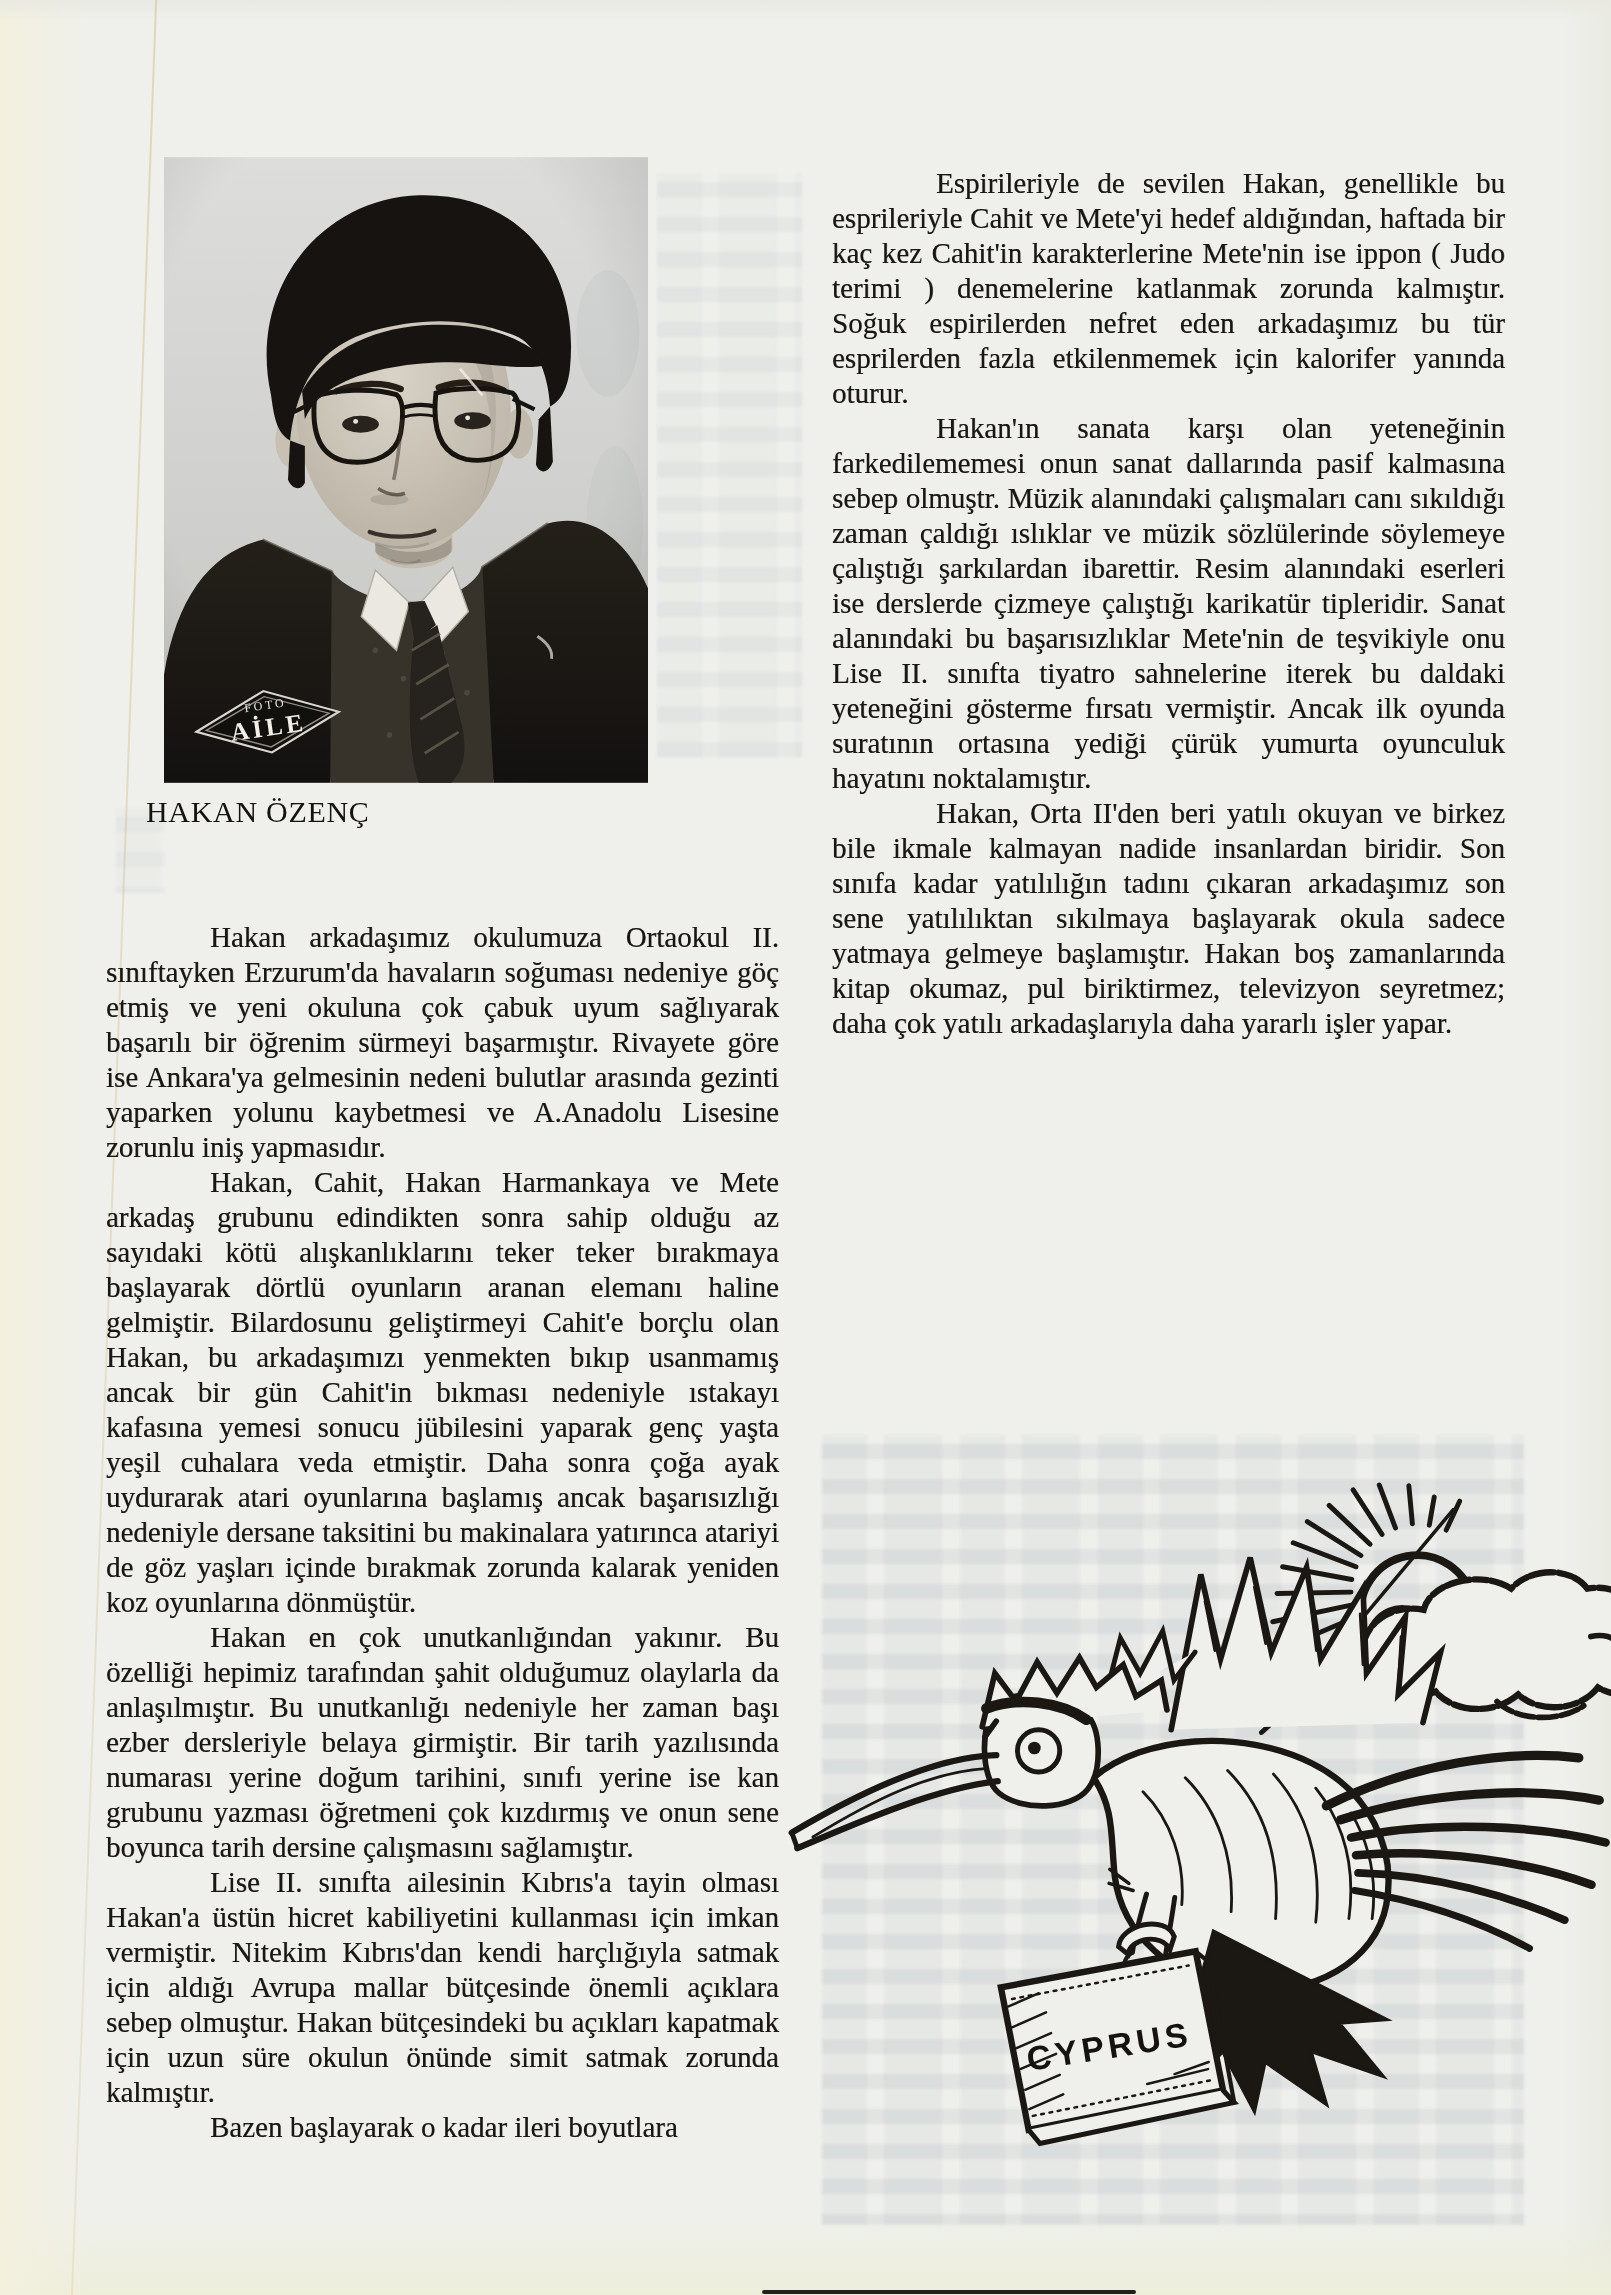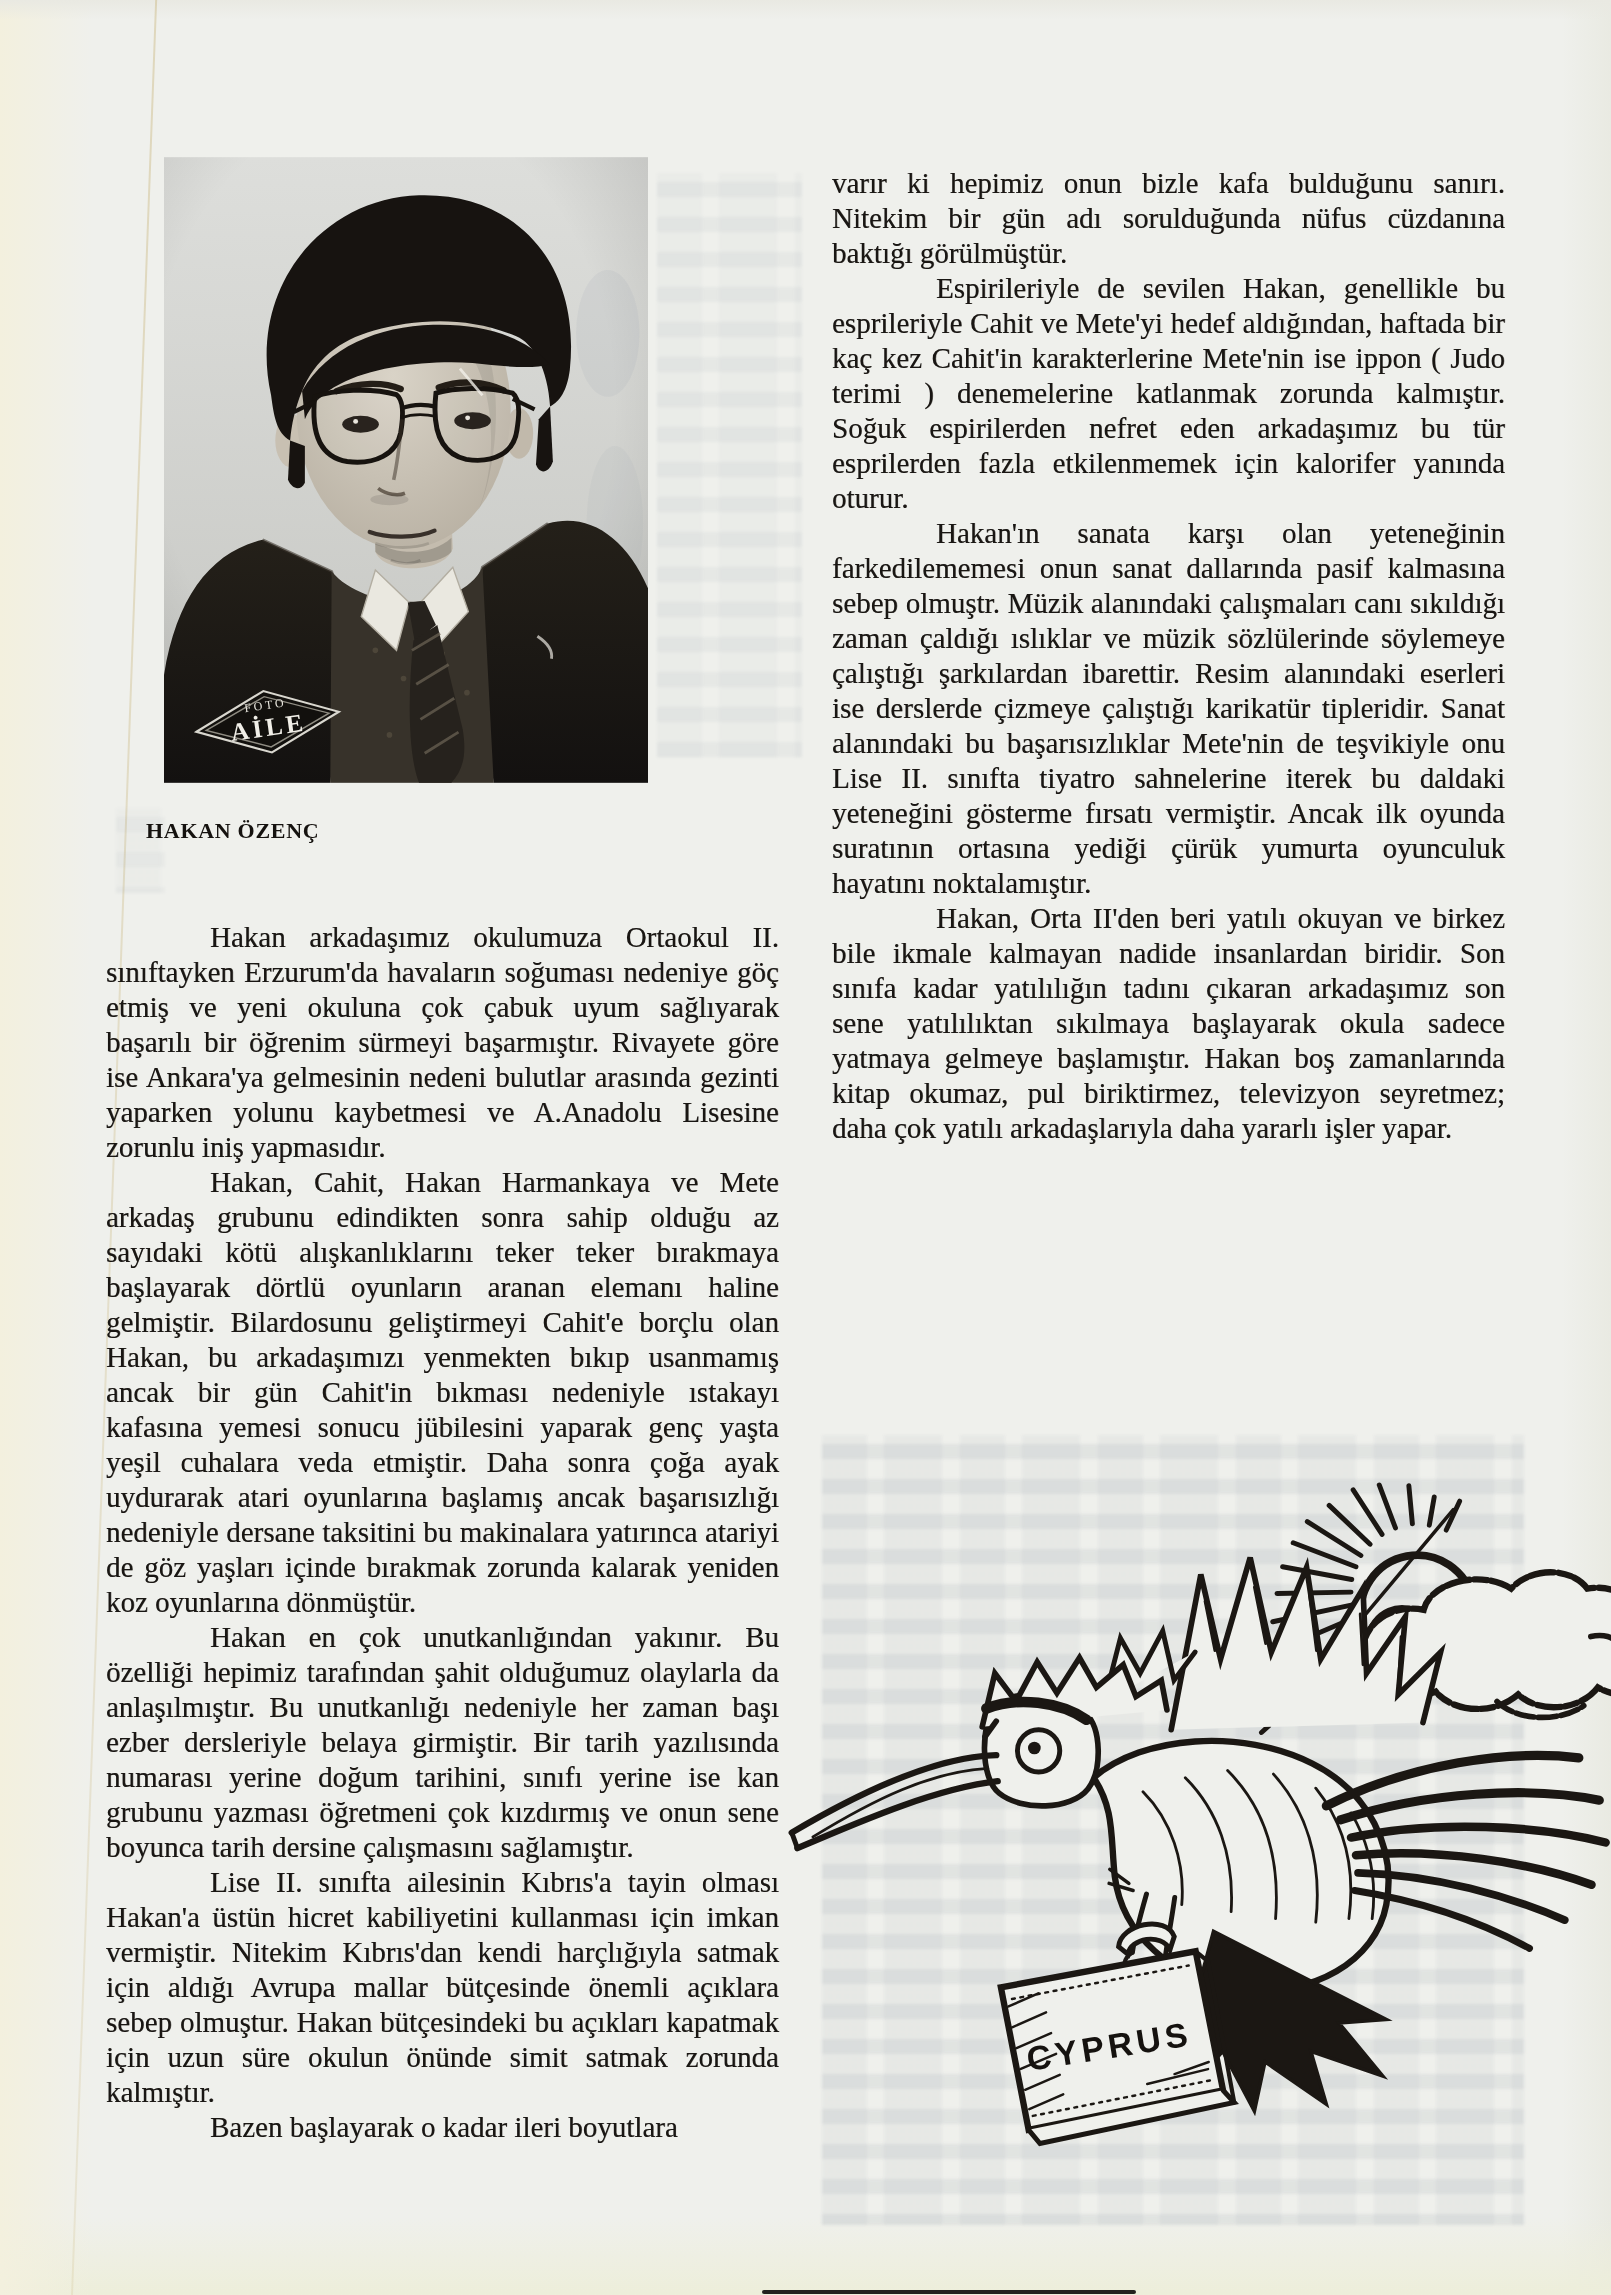--- a/index.html
+++ b/index.html
@@ -19,22 +19,22 @@
   }
   .fold-line{
     position:absolute;left:71px;bottom:0;width:2.1px;height:2299px;
     background:linear-gradient(to bottom,rgba(196,174,110,.38),rgba(196,174,110,.18));
     transform:rotate(2.1deg);transform-origin:bottom center;
   }
   .photo{
     position:absolute;left:164px;top:157px;width:484px;height:626px;
   }
   .caption{
-    position:absolute;left:146px;top:818px;width:451px;
-    font-weight:bold;font-size:22px;letter-spacing:0.7px;color:#15120f;
+    position:absolute;left:146px;top:795px;width:451px;
+    font-weight:normal;font-size:30px;letter-spacing:0.7px;color:#15120f;
   }
   .col{
     position:absolute;width:673px;
     font-size:29px;line-height:35px;text-align:justify;
     text-shadow:0.4px 0.2px 0 rgba(25,21,17,.55);
   }
   .col p{margin:0;text-indent:104px;}
   .col p.cont{text-indent:0;}
   .col-left{left:106px;top:920px;}
   .col-right{left:832px;top:166px;}
@@ -169,21 +169,20 @@
 
   <div class="col col-left">
     <p>Hakan arkadaşımız okulumuza Ortaokul II. sınıftayken Erzurum'da havaların soğuması nedeniye göç etmiş ve yeni okuluna çok çabuk uyum sağlıyarak başarılı bir öğrenim sürmeyi başarmıştır. Rivayete göre ise Ankara'ya gelmesinin nedeni bulutlar arasında gezinti yaparken yolunu kaybetmesi ve A.Anadolu Lisesine zorunlu iniş yapmasıdır.</p>
     <p>Hakan, Cahit, Hakan Harmankaya ve Mete arkadaş grubunu edindikten sonra sahip olduğu az sayıdaki kötü alışkanlıklarını teker teker bırakmaya başlayarak dörtlü oyunların aranan elemanı haline gelmiştir. Bilardosunu geliştirmeyi Cahit'e borçlu olan Hakan, bu arkadaşımızı yenmekten bıkıp usanmamış ancak bir gün Cahit'in bıkması nedeniyle ıstakayı kafasına yemesi sonucu jübilesini yaparak genç yaşta yeşil cuhalara veda etmiştir. Daha sonra çoğa ayak uydurarak atari oyunlarına başlamış ancak başarısızlığı nedeniyle dersane taksitini bu makinalara yatırınca atariyi de göz yaşları içinde bırakmak zorunda kalarak yeniden koz oyunlarına dönmüştür.</p>
     <p>Hakan en çok unutkanlığından yakınır. Bu özelliği hepimiz tarafından şahit olduğumuz olaylarla da anlaşılmıştır. Bu unutkanlığı nedeniyle her zaman başı ezber dersleriyle belaya girmiştir. Bir tarih yazılısında numarası yerine doğum tarihini, sınıfı yerine ise kan grubunu yazması öğretmeni çok kızdırmış ve onun sene boyunca tarih dersine çalışmasını sağlamıştır.</p>
     <p>Lise II. sınıfta ailesinin Kıbrıs'a tayin olması Hakan'a üstün hicret kabiliyetini kullanması için imkan vermiştir. Nitekim Kıbrıs'dan kendi harçlığıyla satmak için aldığı Avrupa mallar bütçesinde önemli açıklara sebep olmuştur. Hakan bütçesindeki bu açıkları kapatmak için uzun süre okulun önünde simit satmak zorunda kalmıştır.</p>
     <p>Bazen başlayarak o kadar ileri boyutlara</p>
   </div>
 
   <div class="col col-right">
-    <p class="cont">varır ki hepimiz onun bizle kafa bulduğunu sanırı. Nitekim bir gün adı sorulduğunda nüfus cüzdanına baktığı görülmüştür.</p>
     <p>Espirileriyle de sevilen Hakan, genellikle bu esprileriyle Cahit ve Mete'yi hedef aldığından, haftada bir kaç kez Cahit'in karakterlerine Mete'nin ise ippon ( Judo terimi ) denemelerine katlanmak zorunda kalmıştır. Soğuk espirilerden nefret eden arkadaşımız bu tür esprilerden fazla etkilenmemek için kalorifer yanında oturur.</p>
     <p>Hakan'ın sanata karşı olan yeteneğinin farkedilememesi onun sanat dallarında pasif kalmasına sebep olmuştr. Müzik alanındaki çalışmaları canı sıkıldığı zaman çaldığı ıslıklar ve müzik sözlülerinde söylemeye çalıştığı şarkılardan ibarettir. Resim alanındaki eserleri ise derslerde çizmeye çalıştığı karikatür tipleridir. Sanat alanındaki bu başarısızlıklar Mete'nin de teşvikiyle onu Lise II. sınıfta tiyatro sahnelerine iterek bu daldaki yeteneğini gösterme fırsatı vermiştir. Ancak ilk oyunda suratının ortasına yediği çürük yumurta oyunculuk hayatını noktalamıştır.</p>
     <p>Hakan, Orta II'den beri yatılı okuyan ve birkez bile ikmale kalmayan nadide insanlardan biridir. Son sınıfa kadar yatılılığın tadını çıkaran arkadaşımız son sene yatılılıktan sıkılmaya başlayarak okula sadece yatmaya gelmeye başlamıştır. Hakan boş zamanlarında kitap okumaz, pul biriktirmez, televizyon seyretmez; daha çok yatılı arkadaşlarıyla daha yararlı işler yapar.</p>
   </div>
 
   <div class="cartoon">
     <svg width="864" height="804" viewBox="0 0 1225 1140">
       <g stroke="#1b1713" fill="none" stroke-linecap="round">
 
         <g stroke-width="7">

